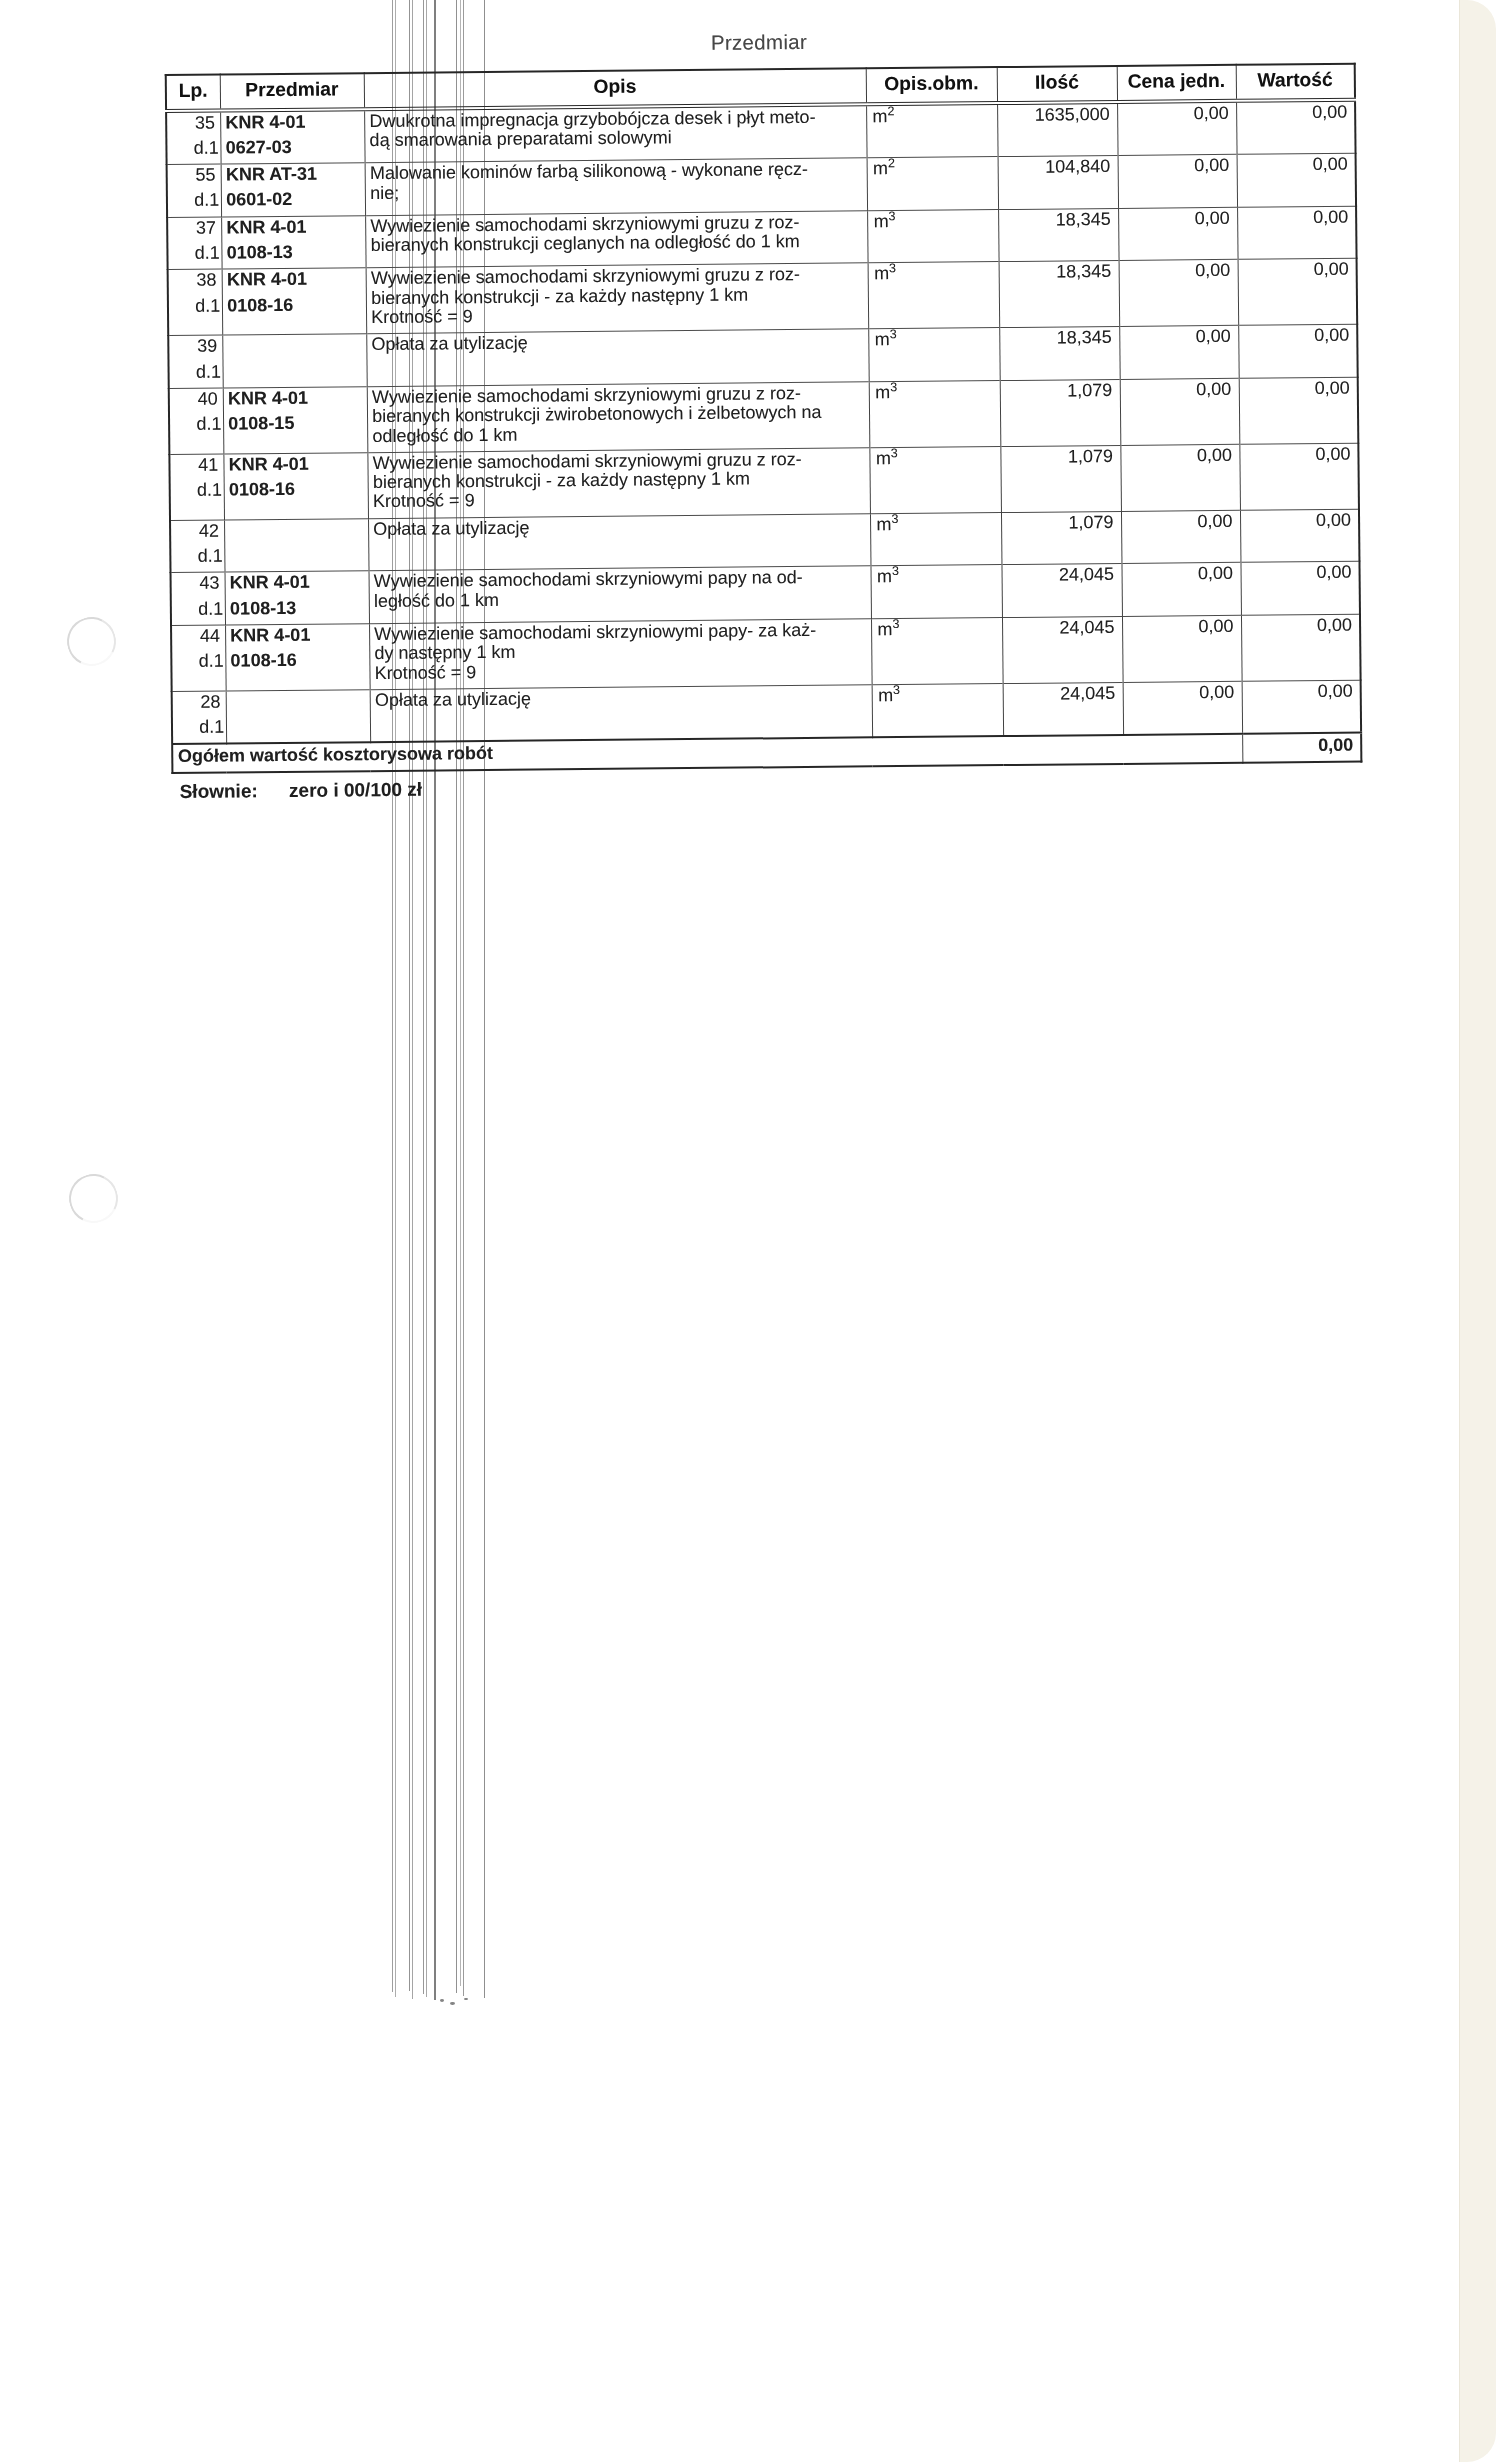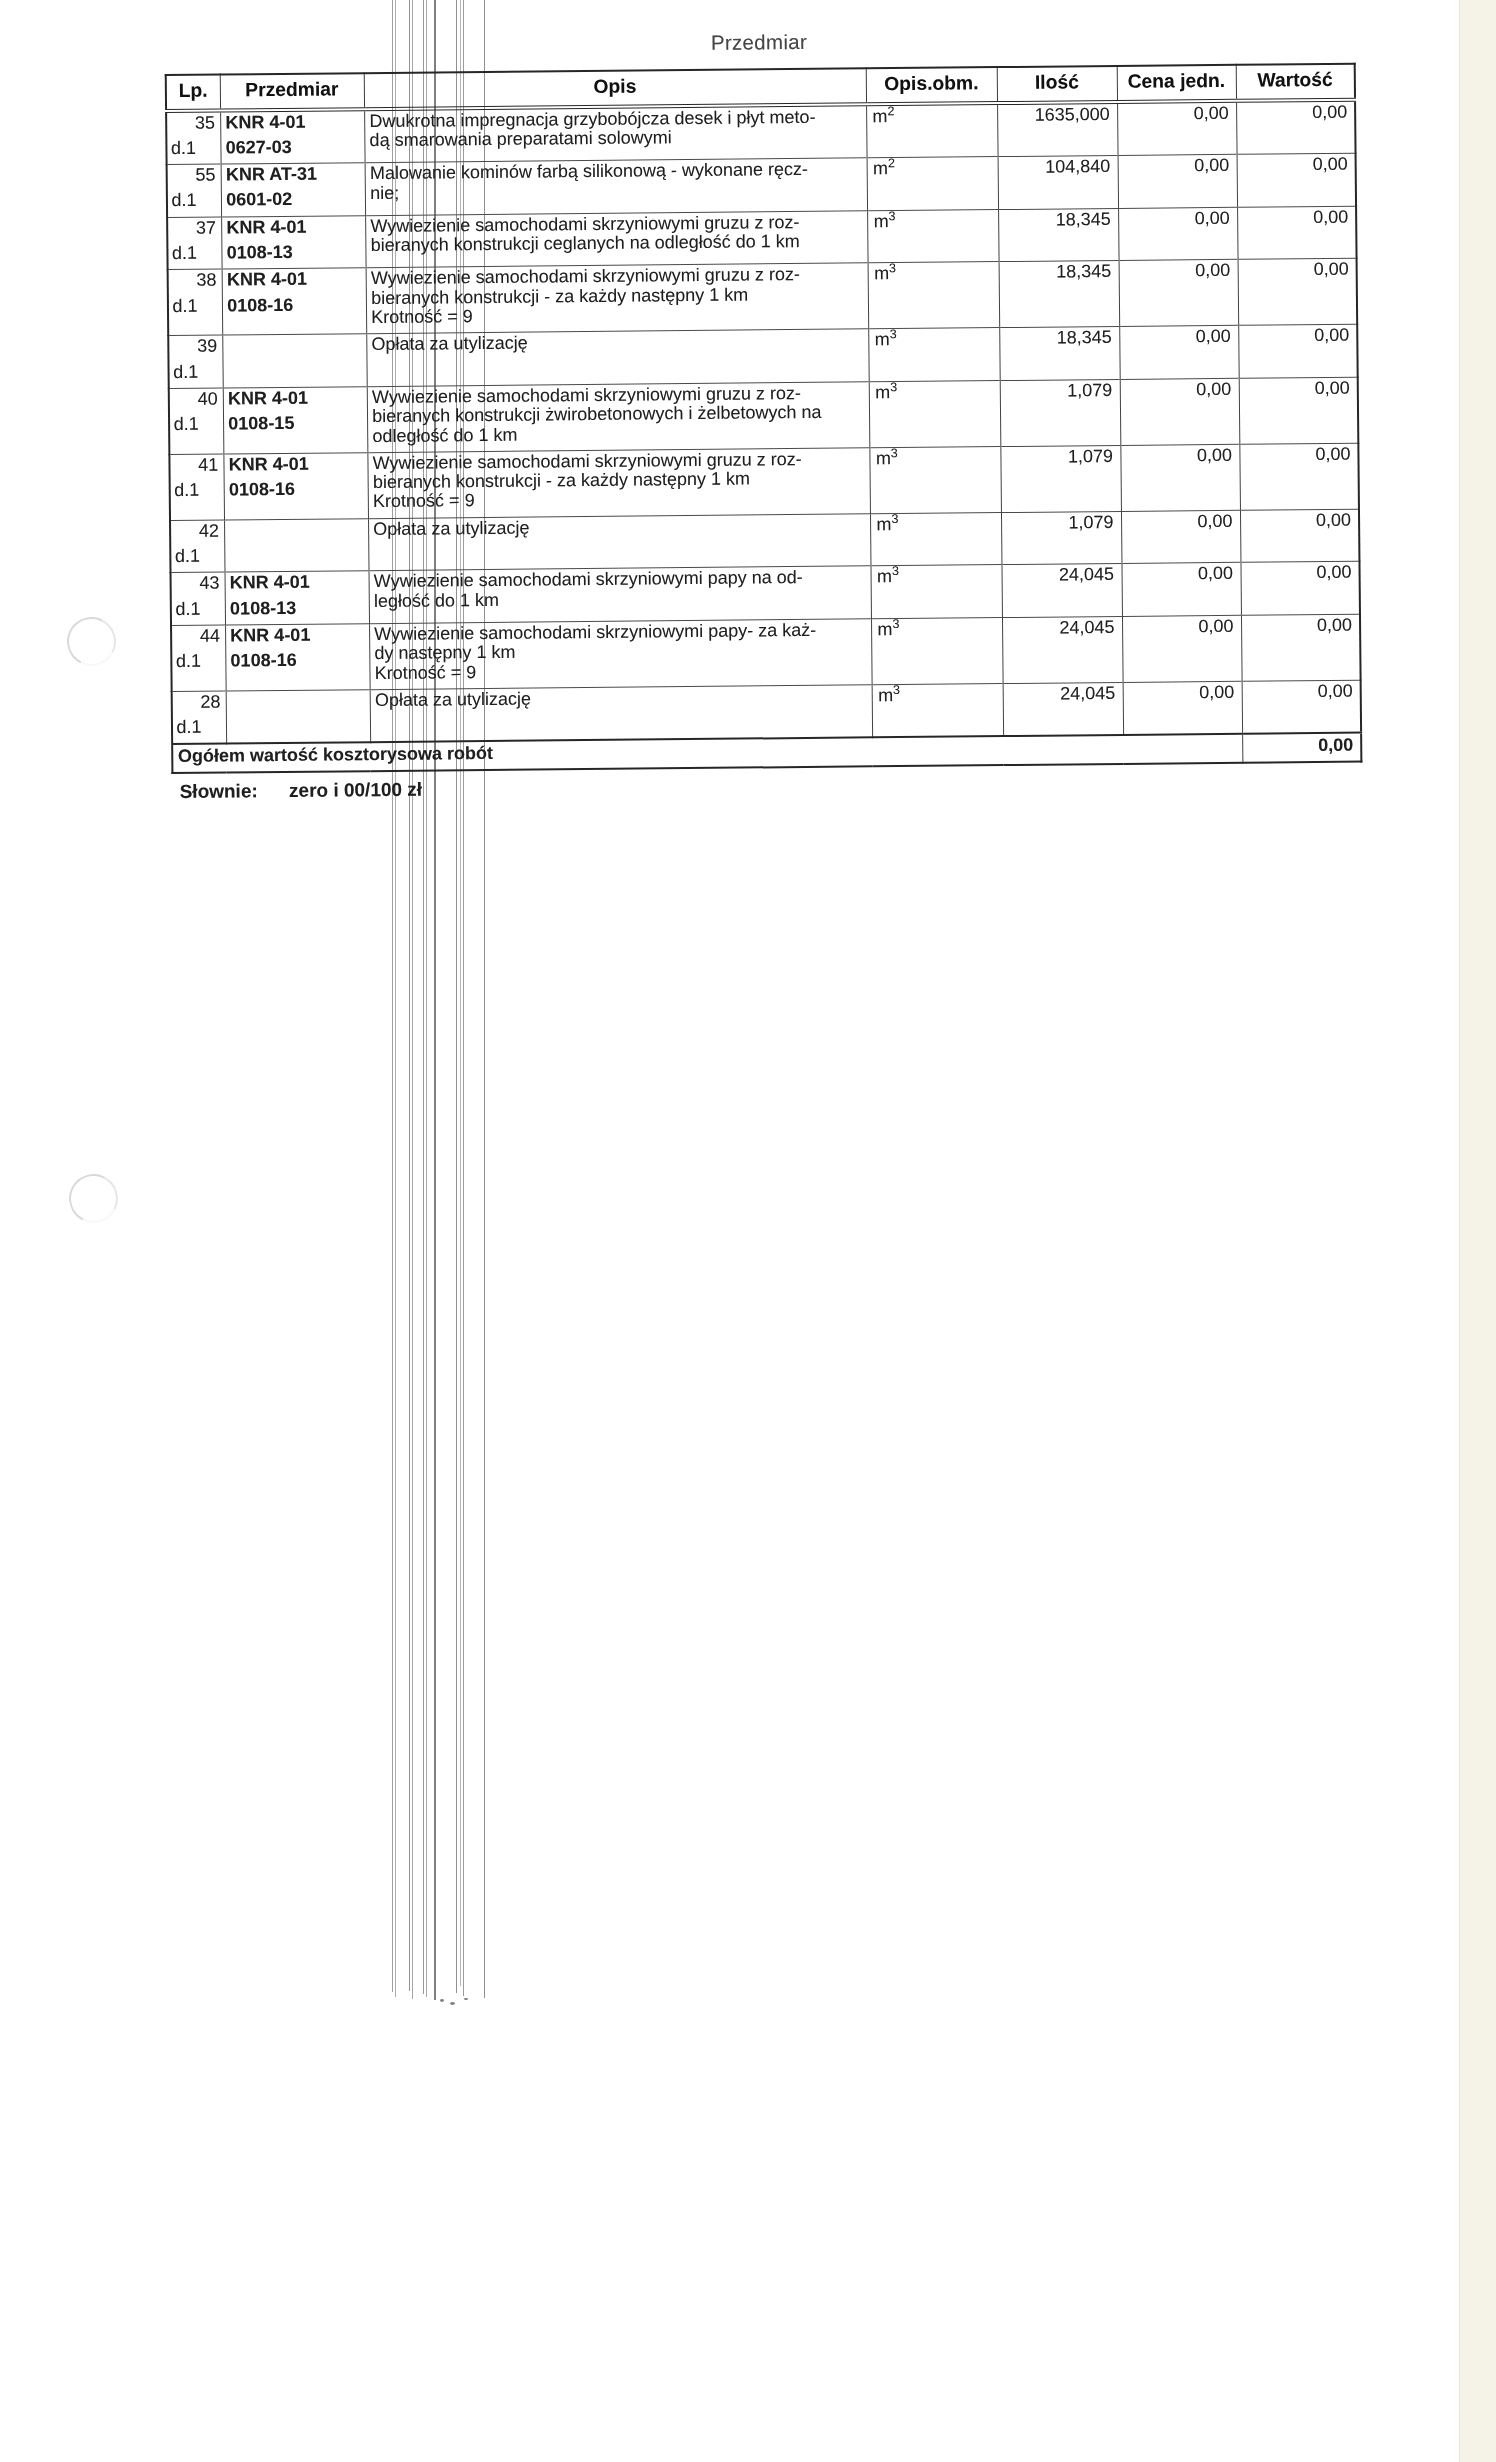--- a/index.html
+++ b/index.html
@@ -1,20 +1,20 @@
 <!DOCTYPE html>
 <html style="font-size:9.4px"><head>
 <meta charset="utf-8">
 <style>
   html,body{margin:0;padding:0;}
   body{
     width:1496px;height:2462px;position:relative;background:#ffffff;
     font-family:"Liberation Sans","DejaVu Sans",sans-serif;color:#1f1f1f;
   }
-  .page{position:absolute;inset:0;overflow:hidden;}
+  .page{position:absolute;inset:0;overflow:hidden;border-radius:29px;}
   
   .edge-band{position:absolute;top:0;right:0;width:36px;height:2462px;
     background:#f5f2e8;border-left:1.2px solid #eae6d9;}
   
   .punch-hole{position:absolute;width:45px;height:45px;border-radius:50%;
     border:2.3px solid #d9d9d9;border-bottom-color:rgba(217,217,217,0.18);
     border-right-color:#e6e6e6;transform:rotate(-18deg);}
   .hole1{left:67px;top:617px;}
   .hole2{left:69px;top:1174px;}
   
@@ -39,21 +39,21 @@
   }
   .przedmiar th:last-child{border-right:none;text-align:center;}
   .przedmiar td{
     vertical-align:top;font-size:18px;line-height:19.3px;
     padding:1.2px 4.7px 5.9px 4.7px;border-right:1.2px solid #424242;
   }
   .przedmiar td:last-child{border-right:none;}
   .przedmiar tbody tr td{border-top:1.2px solid #4a4a4a;}
   .lp-cell{padding-left:1.2px !important;padding-right:1.2px !important;}
   .lp-num{text-align:right;padding-right:3.5px;padding-left:16px;}
-  .lp-d{text-align:left;padding-left:2.3px;margin-top:5.9px;}
+  .lp-d{text-align:right;padding-left:2.3px;margin-top:5.9px;}
   .pod-cell{font-weight:bold;}
   .pod-2{margin-top:5.9px;}
   .opis-cell div{white-space:nowrap;overflow:visible;}
   .jedn-cell{padding-left:5.9px !important;}
   .jedn-cell sup{font-size:70%;line-height:0;}
   .num{text-align:right;padding-right:7px !important;white-space:nowrap;}
   tfoot td{border-top:2.9px solid #262626 !important;font-weight:bold;font-size:19px;
     padding:3.5px 5.9px 5.3px 5.9px;}
   .total-label{text-align:left;}
   .slownie{position:absolute;left:179px;top:781px;font-weight:bold;font-size:19px;

